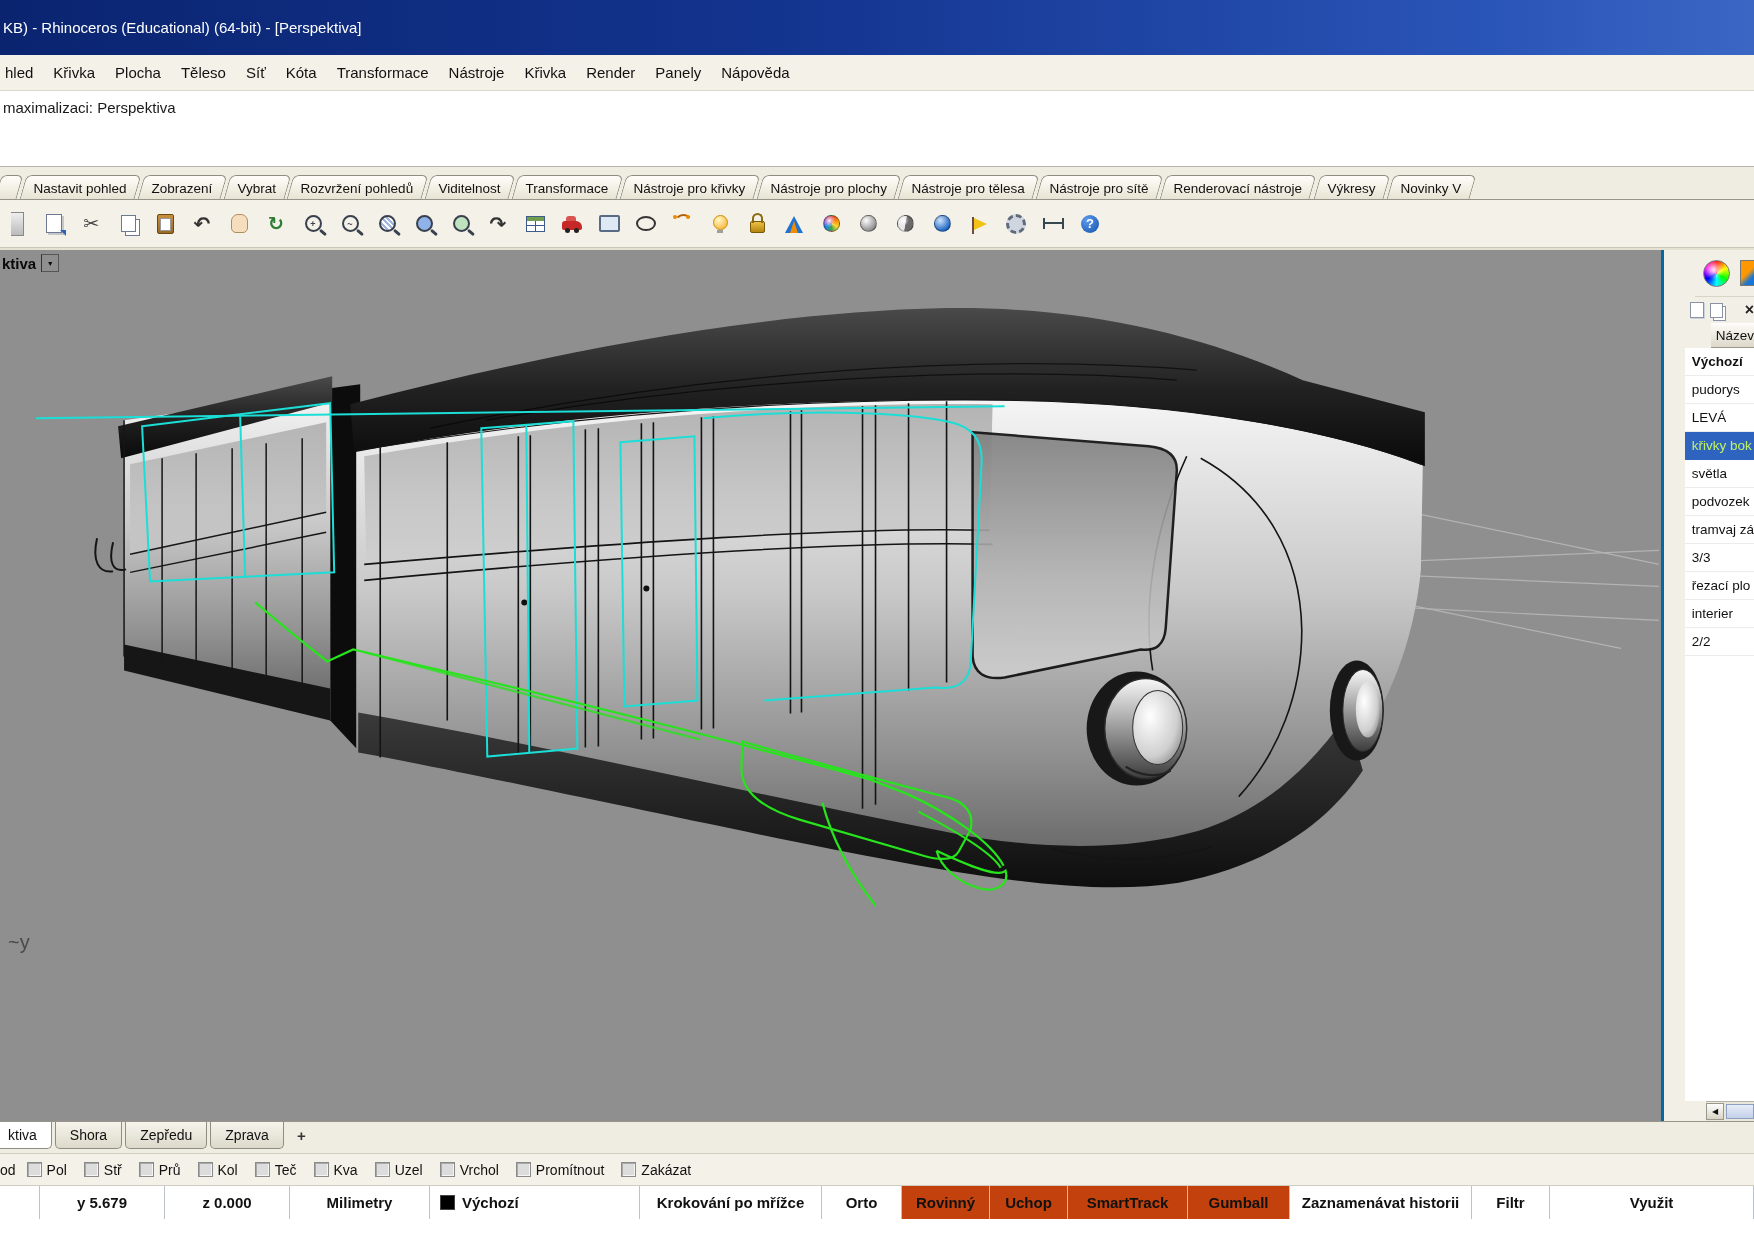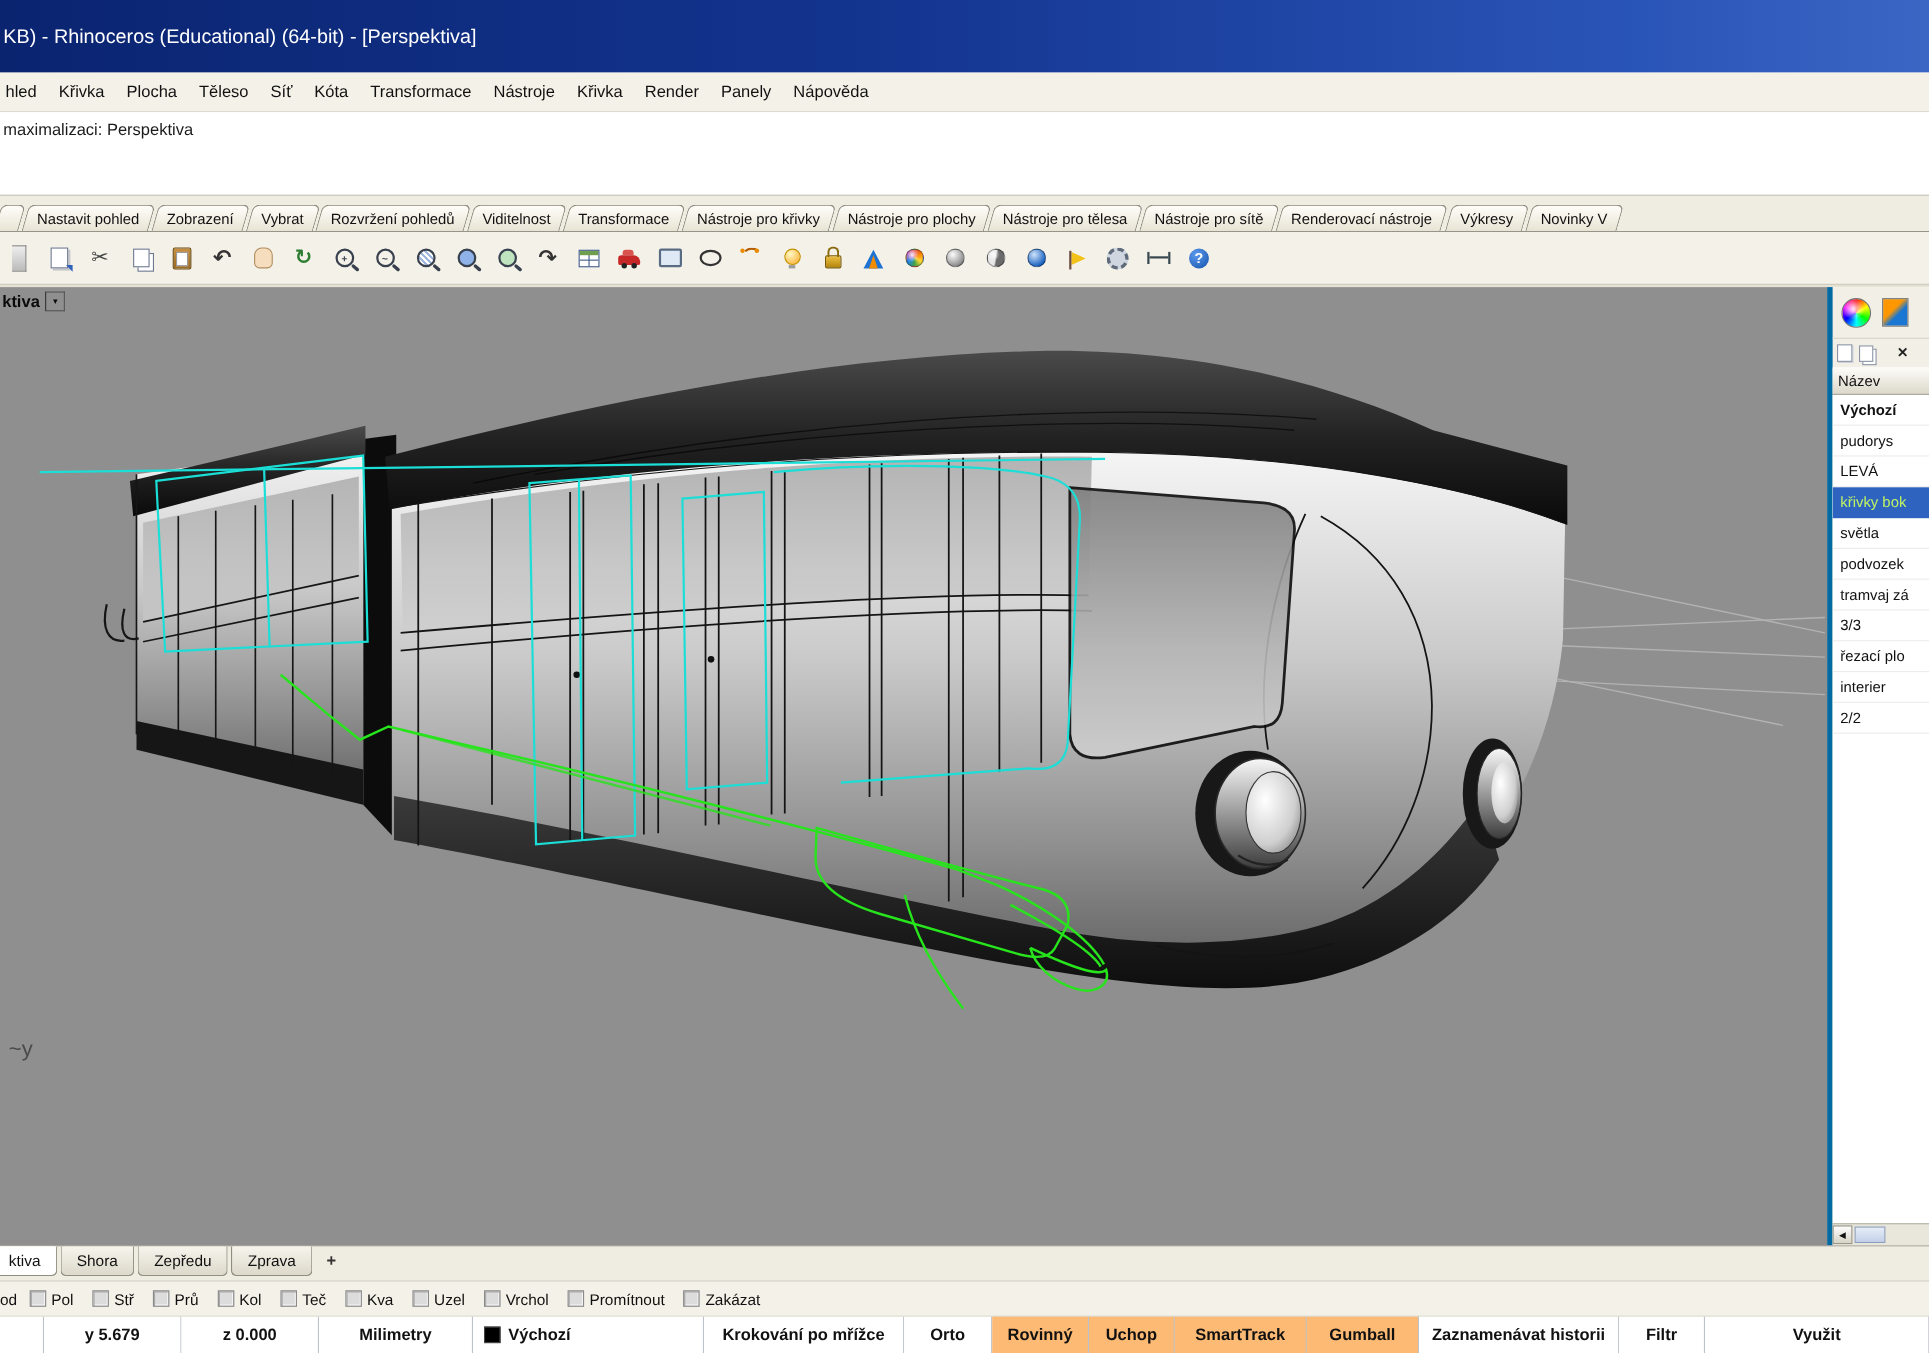--- a/index.html
+++ b/index.html
@@ -1,22 +1,22 @@
 <!DOCTYPE html>
 <html><head>
 <meta charset="utf-8">
 <style>
   html,body{margin:0;padding:0;background:#fff;}
   .app{width:1754px;height:1240px;position:relative;overflow:hidden;
        font-family:"Liberation Sans","DejaVu Sans",sans-serif;color:#111;background:#fff;}
 
   
-  .titlebar{height:66px;display:flex;align-items:center;padding-left:3px;
+  .titlebar{height:55px;display:flex;align-items:center;padding-left:3px;
     background:linear-gradient(90deg,#0a2470 0%,#13348f 45%,#2a55b8 85%,#3c66c4 100%);
-    color:#fff;font-size:18px;white-space:nowrap;}
+    color:#fff;font-size:15px;white-space:nowrap;}
 
   
   .menubar{height:35px;display:flex;align-items:center;gap:14px;padding-left:2px;
     background:#f4f2e8;border-bottom:1px solid #dbd8cb;font-size:15px;white-space:nowrap;}
   .menubar span{padding:2px 3px;cursor:default;text-align:center;}
 
   
   .cmdarea{height:76px;background:#fff;border-bottom:1px solid #b8b5a8;
     font-size:15px;padding:8px 4px 0 3px;box-sizing:border-box;color:#1a1a1a;}
   .cmdline{height:20px;white-space:nowrap;}
@@ -88,21 +88,21 @@
   
   .main{height:873px;display:flex;border-top:2px solid #e5e2d4;box-sizing:border-box;}
   .viewport{position:relative;flex:1;background:#8f8f8f;overflow:hidden;}
   .viewport svg{position:absolute;inset:0;width:100%;height:100%;}
   .vplabel{position:absolute;top:4px;left:2px;z-index:2;display:flex;align-items:center;gap:5px;
     font-weight:bold;font-size:15px;color:#0a0a0a;}
   .vpdrop{width:16px;height:16px;border:1px solid #555;background:#8f8f8f;display:flex;align-items:center;justify-content:center;
     font-size:7px;font-weight:normal;border-left:1px solid #333;}
 
   
-  .sidepanel{width:93px;flex:0 0 93px;background:#f2f0e6;border-left:5px solid #0369a1;display:flex;flex-direction:column;box-sizing:border-box;}
+  .sidepanel{width:93px;flex:0 0 93px;background:#f2f0e6;border-left:3px solid #0369a1;display:flex;flex-direction:column;box-sizing:border-box;align-items:flex-end;}
   .ptabs{height:46px;display:flex;align-items:center;gap:10px;padding-left:8px;border-bottom:1px solid #d8d5c8;overflow:hidden;flex:0 0 46px;}
   .cwheel{width:25px;height:25px;border-radius:50%;border:1px solid #777;
     background:radial-gradient(circle at 40% 35%,rgba(255,255,255,.9),rgba(255,255,255,0) 45%),
                conic-gradient(#f00,#ff0,#0f0,#0ff,#00f,#f0f,#f00);}
   .ptab2{width:22px;height:24px;background:linear-gradient(135deg,#ff9800 40%,#1976d2 60%);border:1px solid #777;margin-right:-10px;}
   .ptools{height:26px;display:flex;align-items:center;gap:6px;padding-left:4px;flex:0 0 26px;}
   .ppage{width:12px;height:14px;background:#fff;border:1px solid #8a93a5;box-shadow:1px 1px 0 #cdd2da;}
   .ppages{width:11px;height:13px;background:#fff;border:1px solid #8a93a5;box-shadow:3px 3px 0 -1px #fff,3px 3px 0 0 #8a93a5;}
   .pdel{margin-left:16px;font-size:16px;font-weight:bold;color:#222;line-height:1;}
   .pdel::after{content:"×";}
@@ -131,21 +131,21 @@
     font-size:14px;box-sizing:border-box;white-space:nowrap;}
   .os{display:flex;align-items:center;gap:5px;}
   .cb{width:13px;height:13px;background:#dcdcdc;border:1px solid #8a8a8a;
     box-shadow:inset 1px 1px 0 #a9a9a9,inset -1px -1px 0 #f5f5f5;flex:0 0 13px;}
   .os-partial{margin-right:-6px;}
 
   
   .statusbar{height:34px;background:#fff;border-top:1px solid #cfccbf;display:flex;align-items:stretch;font-size:15px;box-sizing:border-box;}
   .sc{display:flex;align-items:center;justify-content:center;border-right:1px solid #bcc1cb;
     padding:0 6px;white-space:nowrap;background:#fff;box-sizing:border-box;overflow:hidden;font-weight:bold;}
-  .sc.on{font-weight:bold;background:#fdba74;}
+  .sc.on{font-weight:bold;background:#c2410c;}
   .sc.left{justify-content:flex-start;padding-left:10px;}
   .swatch{width:13px;height:13px;background:#000;border:1px solid #444;margin-right:7px;flex:0 0 13px;}
   .w0{width:40px;}  .w1{width:125px;} .w2{width:125px;} .w3{width:140px;} .w4{width:210px;}
   .w5{width:182px;} .w6{width:80px;}  .w7{width:88px;}  .w8{width:78px;text-align:right;}  .w9{width:120px;}
   .w10{width:102px;}.w11{width:182px;}.w12{width:78px;} .w13{flex:1;}
 
   .footer{height:22px;background:#fff;}
 </style>
 </head>
 <body>

